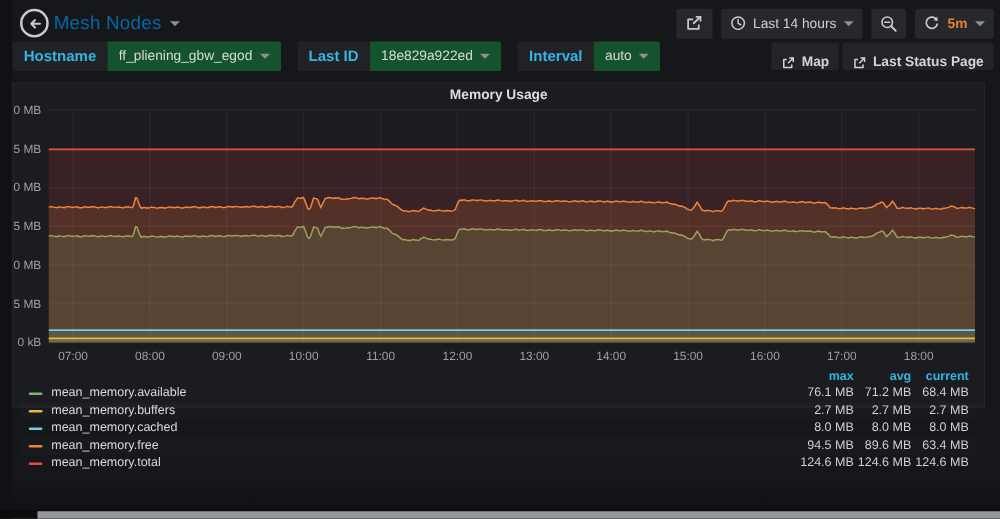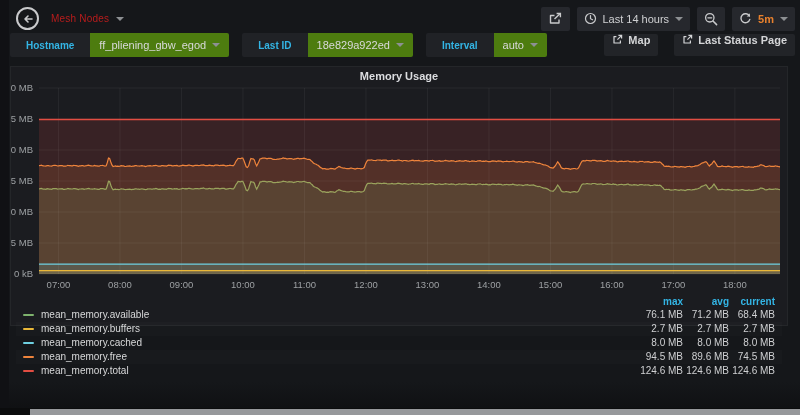--- a/index.html
+++ b/index.html
@@ -8,38 +8,38 @@
     background:linear-gradient(180deg,#15171a 0%,#15171a 92%,#0e0f11 100%);
     font-family:"Liberation Sans",sans-serif;color:#d8d9da;
     -webkit-font-smoothing:antialiased;
   }
   .side-strip{position:absolute;left:0;top:0;width:9px;height:415px;background:#101114}
 
   
   .nav-row{position:absolute;left:16px;top:5px;right:5px;height:27px;display:flex;align-items:center}
   .back-btn{width:19px;height:19px;border:2px solid #c9cacc;border-radius:50%;
     display:flex;align-items:center;justify-content:center;cursor:pointer;flex:0 0 auto}
-  .dash-title{margin-left:12px;font-size:10px;color:#b91c1c;letter-spacing:.2px;cursor:pointer}
+  .dash-title{margin-left:4px;font-size:15px;color:#0369a1;letter-spacing:.2px;cursor:pointer}
   .caret{width:0;height:0;border-left:4px solid transparent;border-right:4px solid transparent;
     border-top:4px solid #8d9093;display:inline-block;margin-left:7px}
   .flex-spacer{flex:1}
   .tool-btn{background:#26282d;border-radius:2px;height:24px;display:flex;align-items:center;
     padding:0 7px;margin-left:7px;font-size:11px;color:#d0d1d3;cursor:pointer;white-space:nowrap}
   .tool-btn .lbl{margin:0 2px 0 5px}
   .interval-lbl{color:#e8812d;font-weight:600;margin:0 2px 0 6px}
 
   
   .sub-row{position:absolute;left:10px;top:33px;right:5px;height:24px;display:flex;align-items:center}
   .var-group{display:flex;height:24px;border-radius:2px;overflow:hidden;margin-right:13px;flex:0 0 auto}
-  .var-label{background:#202226;color:#33b5e5;font-size:10px;font-weight:700;
-    display:flex;align-items:center;padding:0 16px}
-  .var-value{background:#4d7c0f;color:#d8d9da;font-size:11px;display:flex;align-items:center;
+  .var-label{background:#202226;color:#33b5e5;font-size:12px;font-weight:700;
+    display:flex;align-items:center;padding:0 9px}
+  .var-value{background:#14532d;color:#d8d9da;font-size:11px;display:flex;align-items:center;
     padding:0 9px;cursor:pointer}
-  .link-btn{background:#222428;border-radius:2px;height:22px;display:flex;align-items:flex-start;
-    padding:0 8px;margin-left:16px;font-size:11px;font-weight:600;color:#d4d5d7;cursor:pointer;white-space:nowrap}
+  .link-btn{background:#222428;border-radius:2px;height:22px;display:flex;align-items:flex-end;
+    padding:0 8px;margin-left:3px;font-size:11px;font-weight:600;color:#d4d5d7;cursor:pointer;white-space:nowrap}
   .link-btn svg{margin-right:5px}
 
   
   .panel{position:absolute;left:10px;top:66px;width:778px;height:260px;
     background:#1b1c20;border:1px solid #242629;box-sizing:border-box}
   .panel-title{height:18px;display:flex;align-items:center;justify-content:center;
     font-size:11px;font-weight:600;color:#dcdde0;cursor:pointer}
   #chart{position:absolute;left:0;top:17px}
 
   
@@ -232,21 +232,21 @@
         <span class="legend-num">8.0 MB</span>
         <span class="legend-num">8.0 MB</span>
         <span class="legend-num">8.0 MB</span>
       </div>
       <div class="legend-row">
         <span class="legend-dash" style="background:#EF843C"></span>
         <span class="legend-name">mean_memory.free</span>
         <span class="legend-fill"></span>
         <span class="legend-num">94.5 MB</span>
         <span class="legend-num">89.6 MB</span>
-        <span class="legend-num">74.5 MB</span>
+        <span class="legend-num">63.4 MB</span>
       </div>
       <div class="legend-row">
         <span class="legend-dash" style="background:#E24D42"></span>
         <span class="legend-name">mean_memory.total</span>
         <span class="legend-fill"></span>
         <span class="legend-num">124.6 MB</span>
         <span class="legend-num">124.6 MB</span>
         <span class="legend-num">124.6 MB</span>
       </div>
     </div>

